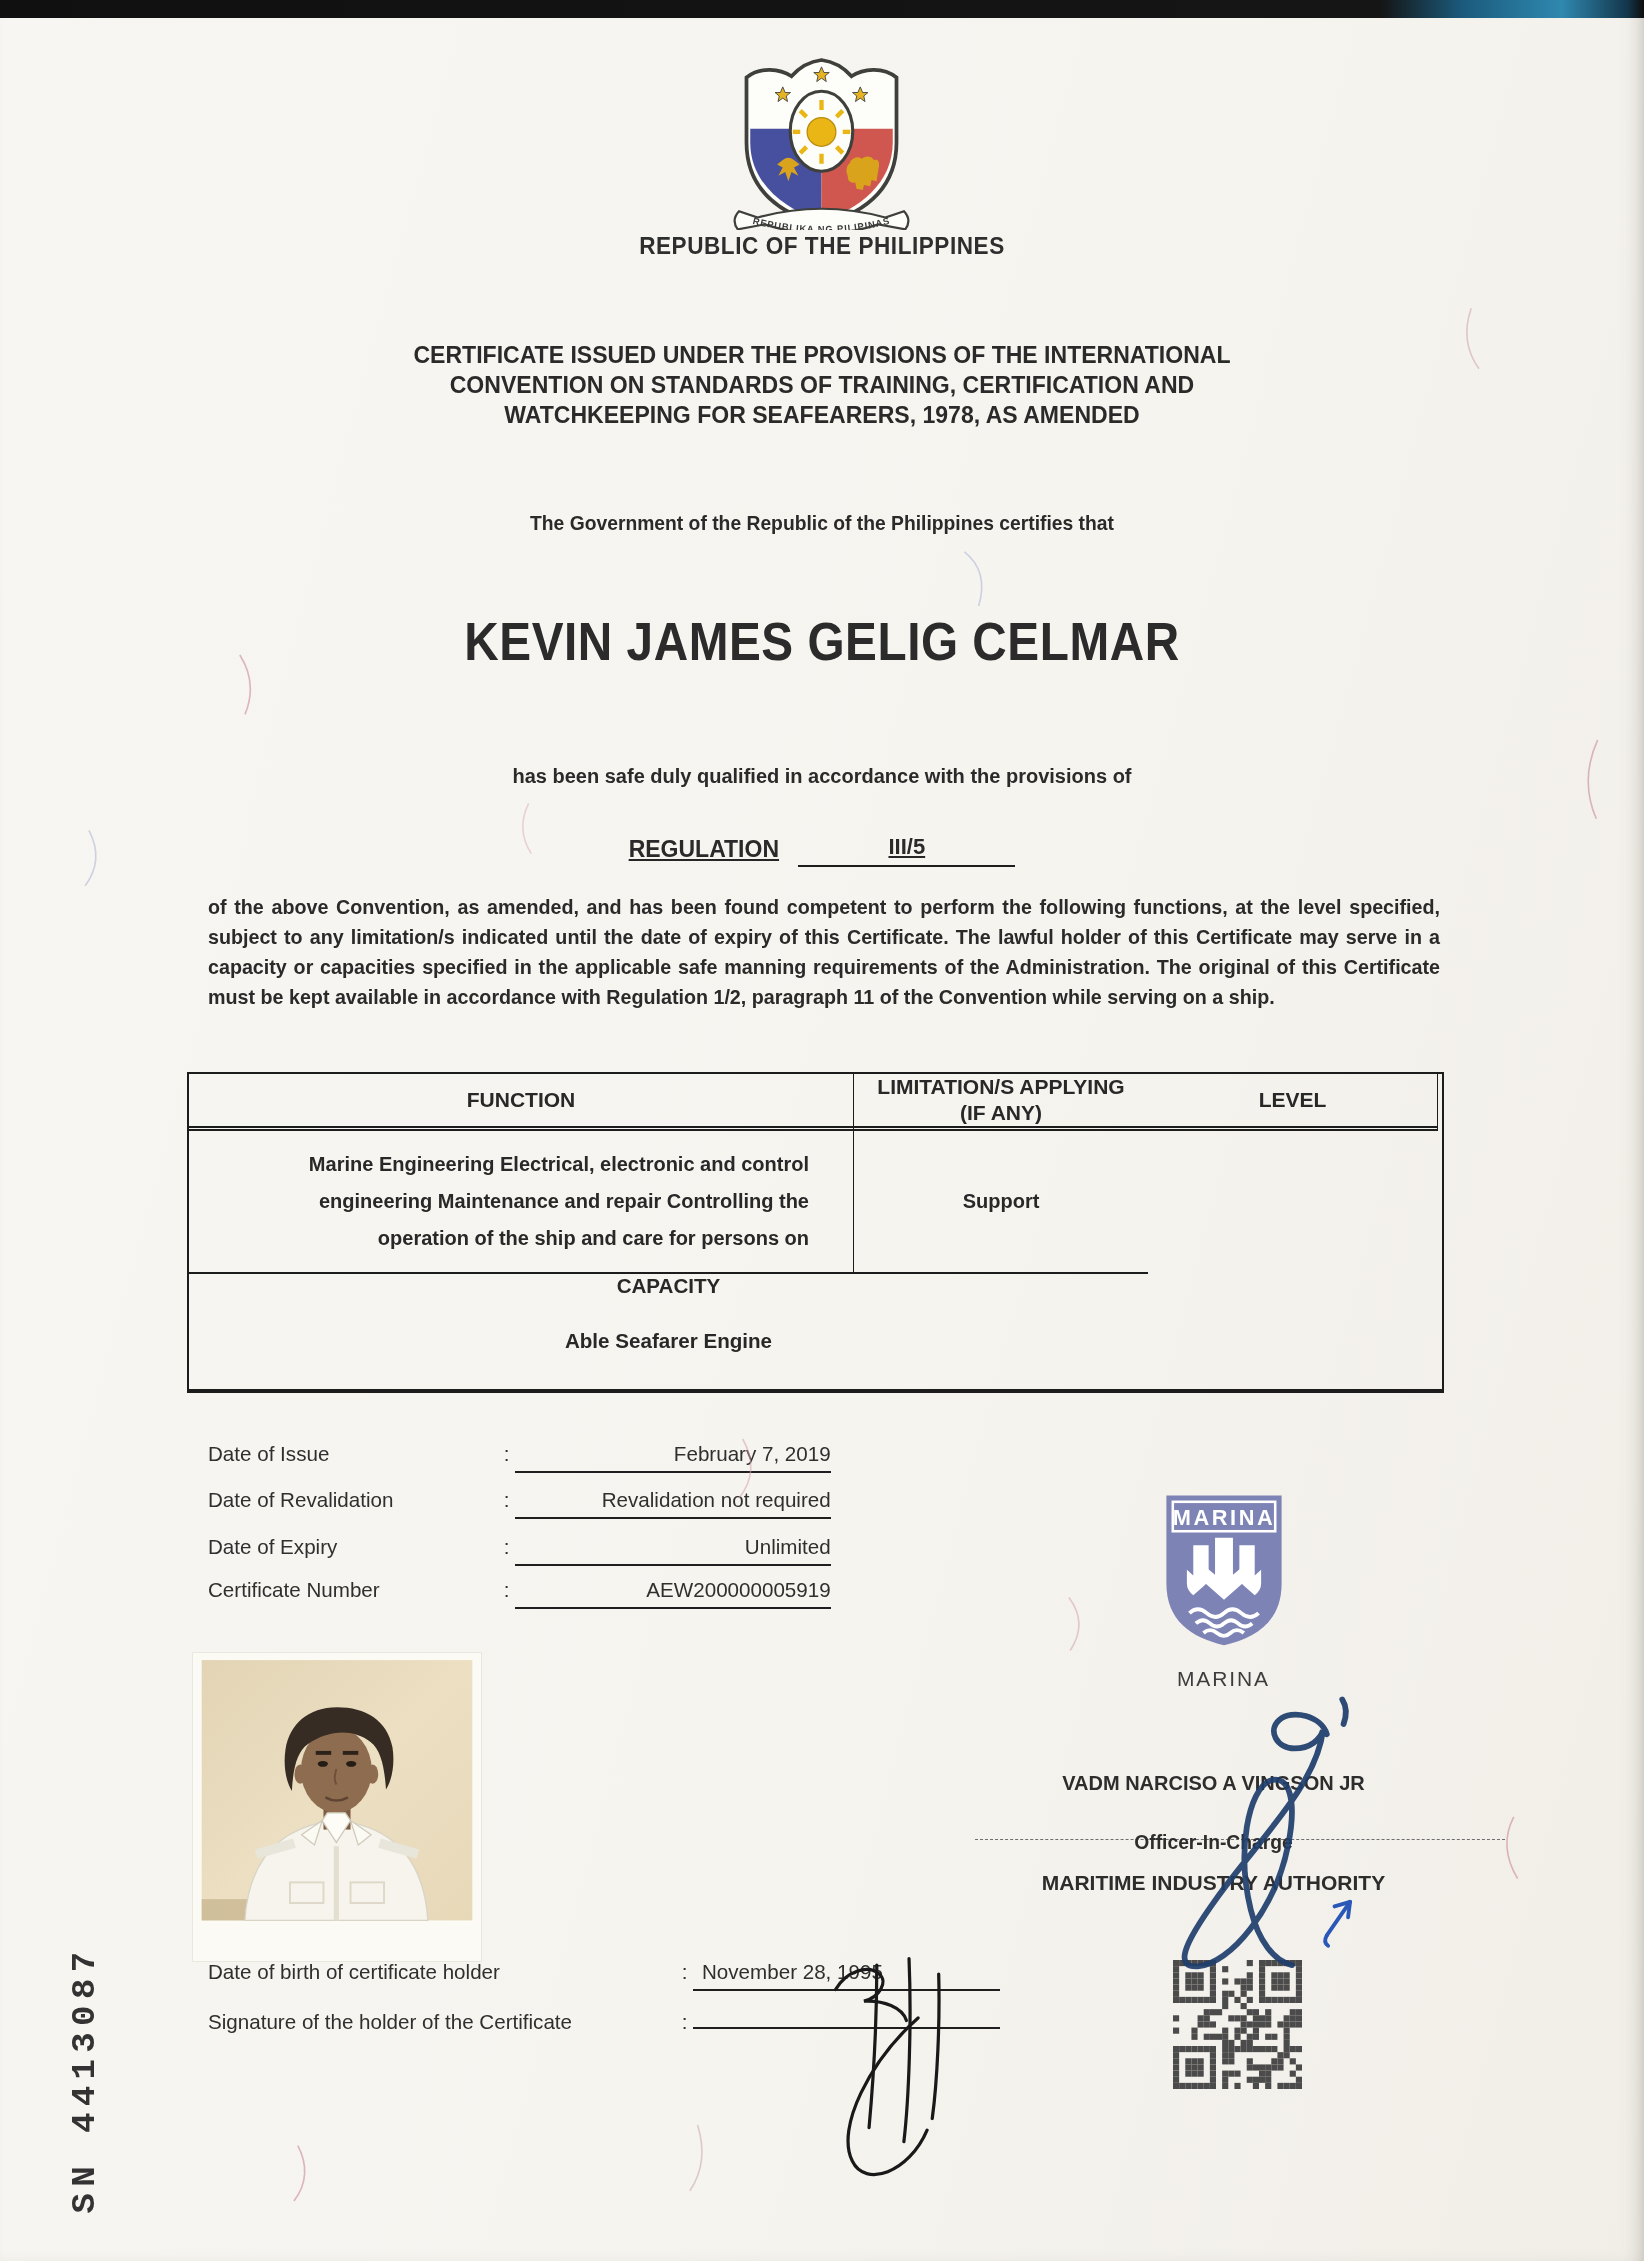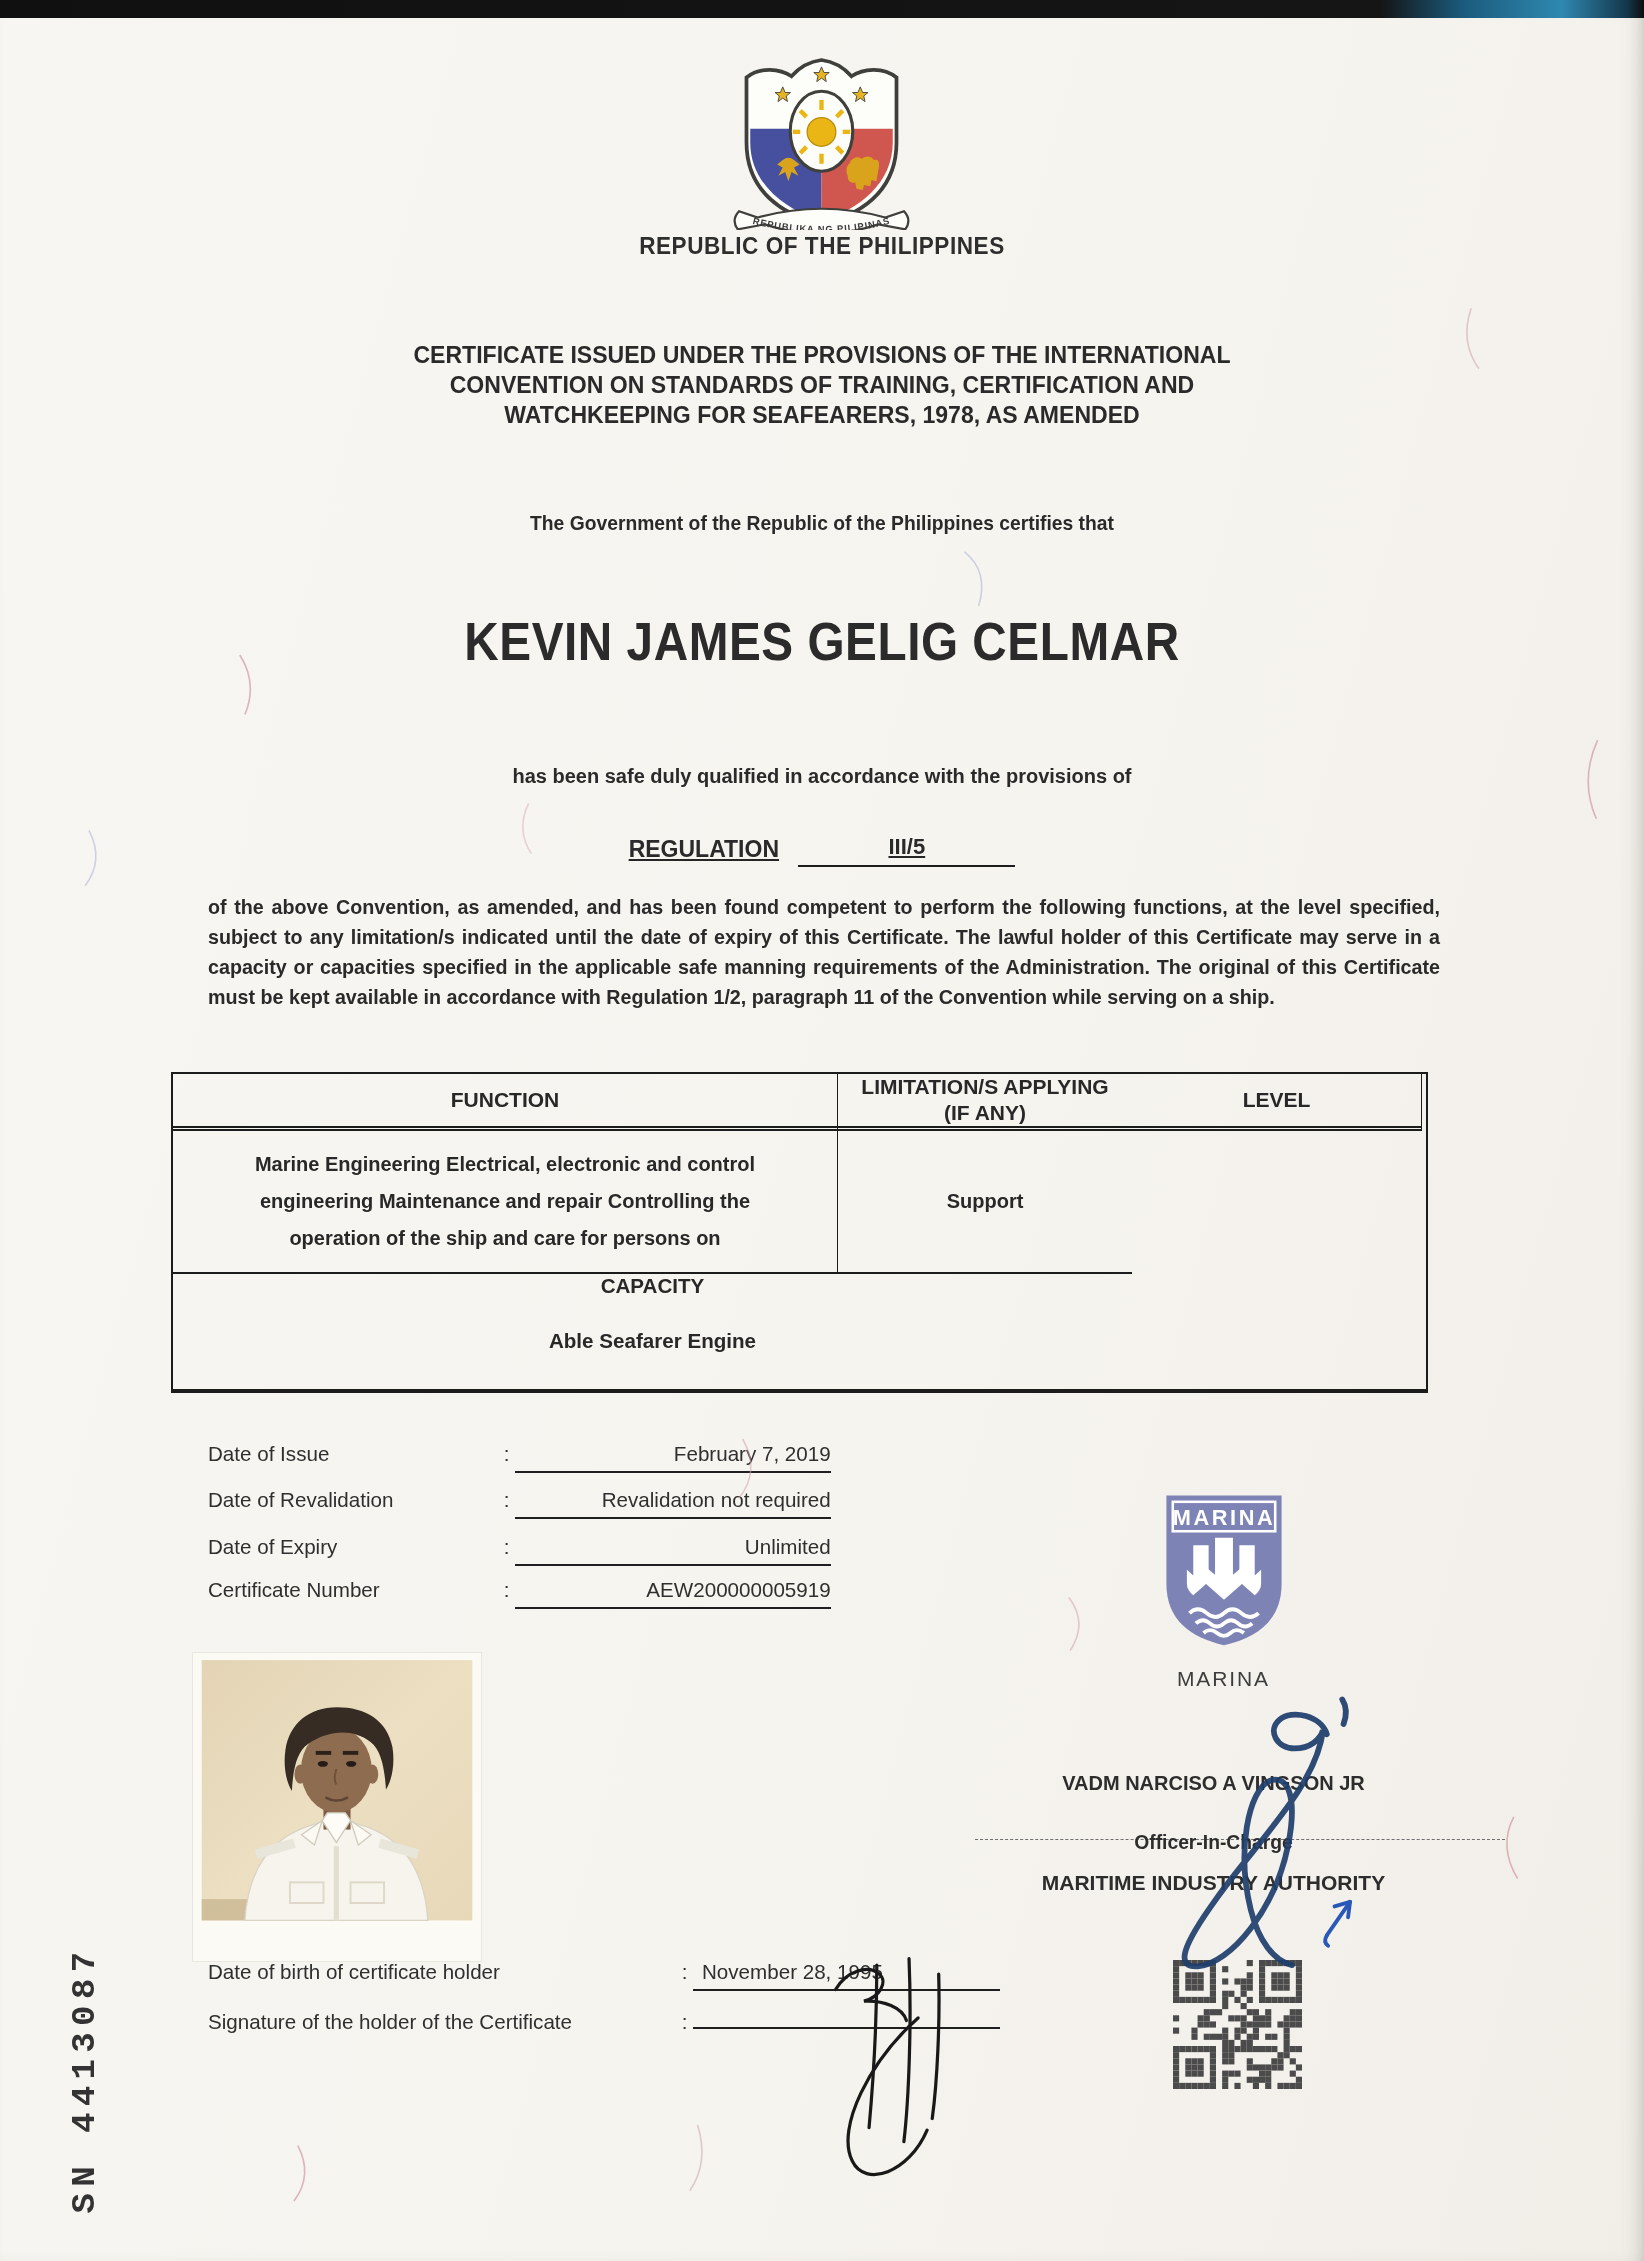--- a/index.html
+++ b/index.html
@@ -20,28 +20,28 @@
   .certifies{top:513px;font-size:19.3px;font-weight:bold;color:#2a2a2a;}
   .holder-name{top:611px;font-size:53px;font-weight:bold;letter-spacing:0.6px;color:#2b2b2b;
     transform:scaleX(.9);transform-origin:center;}
   .qualified{top:765px;font-size:20px;font-weight:bold;color:#2a2a2a;}
   .regulation-row{top:834px;left:0;right:0;display:flex;justify-content:center;align-items:flex-end;gap:19.3px;text-decoration:underline;}
   .reg-label{font-size:23px;font-weight:bold;color:#2a2a2a;padding-bottom:3.9px;}
   .reg-underline{width:217px;border-bottom:2.6px solid #1d1d1d;text-align:center;
     font-size:22px;font-weight:bold;color:#2a2a2a;padding-bottom:5.2px;}
   .body-par{left:208px;top:892px;width:1232px;font-size:19.7px;font-weight:bold;
     line-height:30px;text-align:justify;color:#2a2a2a;}
-  .cert-table{left:171px;top:1072px;width:1253px;display:grid;
+  .cert-table{left:187px;top:1072px;width:1253px;display:grid;
     grid-template-columns:665px 294px 290px;grid-template-rows:57px 141px 117px;
     border:2.6px solid #1c1c1c;border-bottom-width:4.5px;color:#282828;}
   .th{display:flex;align-items:center;justify-content:center;text-align:center;
     font-size:21px;font-weight:bold;border-bottom:5.8px double #1c1c1c;line-height:26px;padding:0 9px;}
   .b-r{border-right:1.9px solid #1c1c1c;}
   .tc-function{grid-row:2;grid-column:1;border-right:1.9px solid #1c1c1c;display:flex;align-items:center;
-    justify-content:center;text-align:center;font-size:20px;font-weight:bold;line-height:37px;padding:16px 44px;}
+    justify-content:center;text-align:right;font-size:20px;font-weight:bold;line-height:37px;padding:16px 44px;}
   .tc-support{grid-row:2;grid-column:2;display:flex;align-items:center;justify-content:center;
     font-size:20px;font-weight:bold;}
   .tc-na{grid-row:2 / 4;grid-column:3;border-left:1.9px solid #1c1c1c;margin-left:-1.9px;
     display:flex;align-items:center;justify-content:center;font-size:20px;font-weight:bold;}
   .tc-capacity{grid-row:3;grid-column:1 / 3;border-top:2.6px solid #1c1c1c;display:flex;flex-direction:column;
     align-items:center;gap:31px;font-size:20.6px;font-weight:bold;}
   .field-row{left:208px;height:30px;font-size:20.6px;color:#2f2f2f;}
   .field-label{position:absolute;left:0;top:0;white-space:nowrap;}
   .field-value{position:absolute;left:290px;top:0;white-space:nowrap;}
   .colon{display:inline-block;width:17px;text-align:center;}

